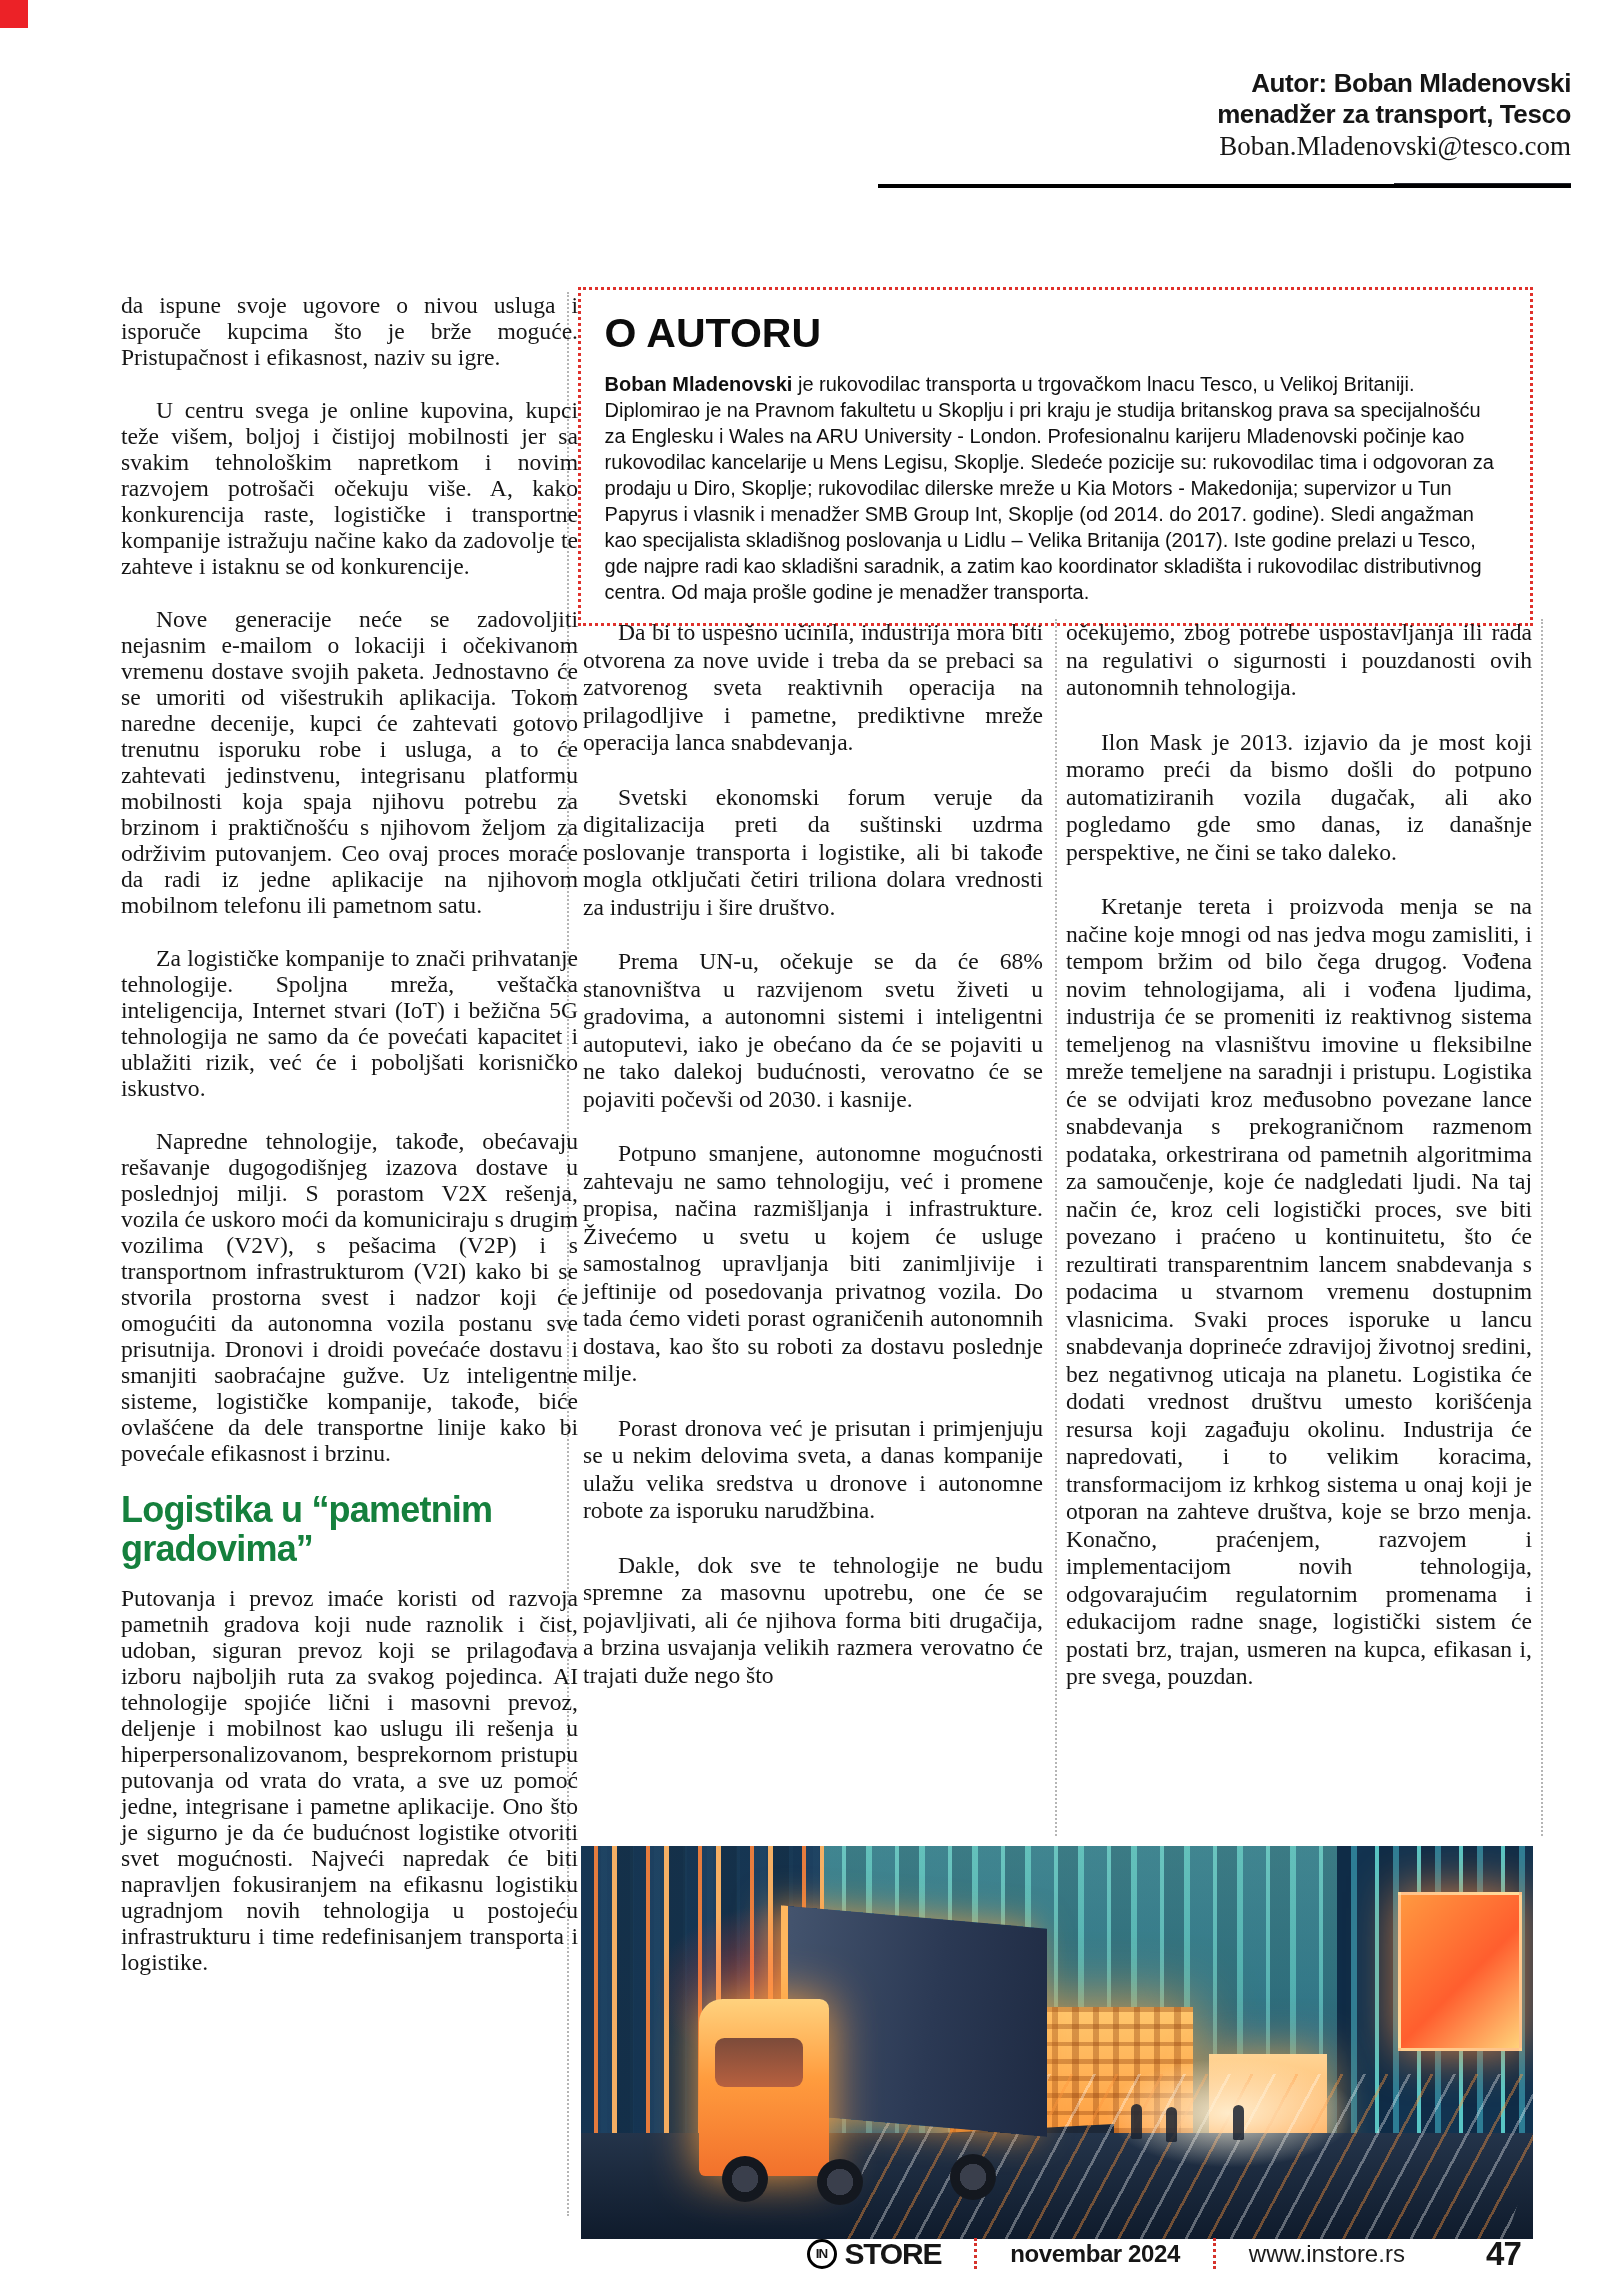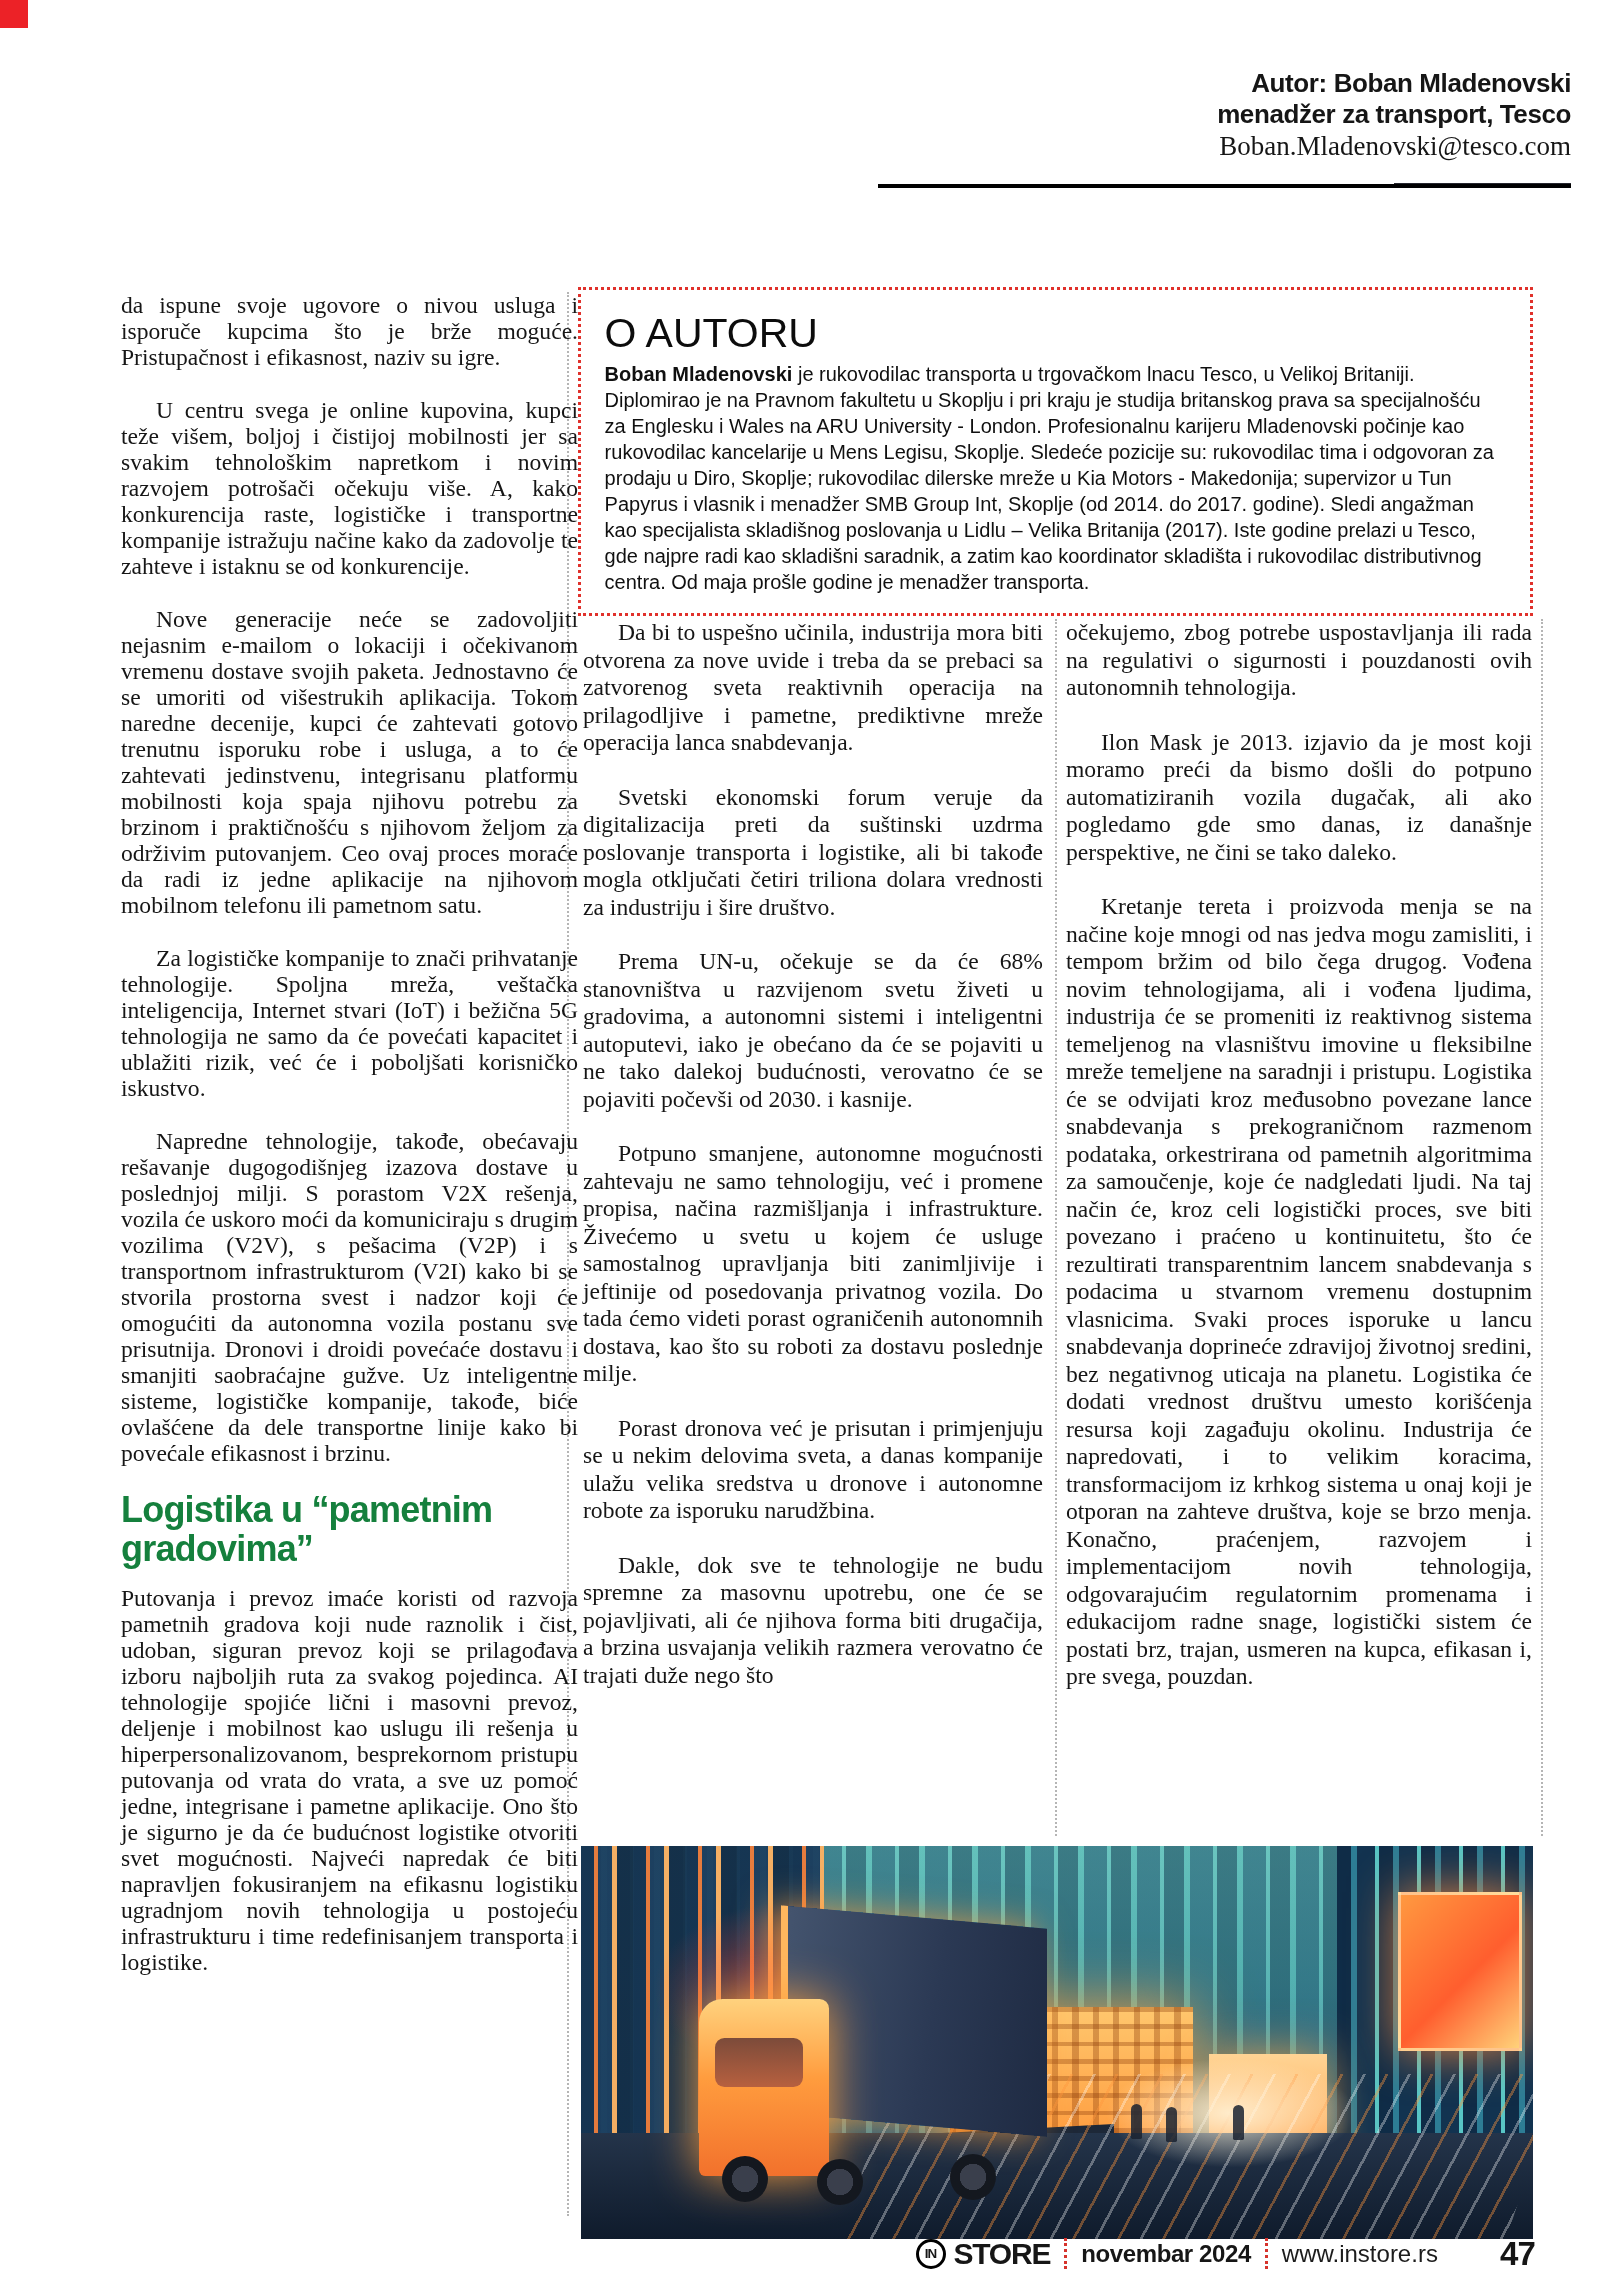--- a/index.html
+++ b/index.html
@@ -14,21 +14,21 @@
   .author-lines{flex:1;text-align:right;margin-top:41px;}
   .author-lines .a1{font-family:"Liberation Sans",sans-serif;font-weight:bold;font-size:26px;line-height:31px;letter-spacing:-0.4px;}
   .author-lines .a2{font-family:"Liberation Serif",serif;font-size:27px;line-height:33px;}
   .author-photo{width:177px;height:152px;background:#fbfbfb;position:relative;overflow:hidden;align-self:flex-end;}
   .author-photo .head{position:absolute;left:41px;top:4.7px;width:97px;height:119px;background:radial-gradient(ellipse at 50% 40%,#cfa890 0%,#bd9279 55%,#9f7561 100%);border-radius:48% 48% 46% 46%;}
   .author-photo .hair{position:absolute;left:41px;top:1.6px;width:97px;height:33px;background:linear-gradient(180deg,#4d3b31,#7a604f 80%,transparent);border-radius:50% 50% 0 0;opacity:.8;}
   .author-photo .shoulders{position:absolute;left:-11px;bottom:-20.4px;width:199px;height:68px;background:#262730;border-radius:45% 45% 0 0;}
 
   
   .about-box{position:absolute;left:578px;top:287px;width:955px;box-sizing:border-box;border:3.1px dotted #e0312b;background:#fff;padding:20.4px 23.6px 17.3px 23.6px;}
-  .about-box h2{margin:0 0 4px 0;font-family:"Liberation Sans",sans-serif;font-weight:normal;font-size:41px;letter-spacing:0;color:#0c0c0c;}
+  .about-box h2{margin:0 0 14px 0;font-family:"Liberation Sans",sans-serif;font-weight:bold;font-size:41px;letter-spacing:0;color:#0c0c0c;}
   .about-box p{margin:0;font-family:"Liberation Sans",sans-serif;font-size:20px;line-height:26px;color:#101010;text-align:left;}
   .about-box p strong{font-weight:bold;}
 
   
   .colrule{position:absolute;width:0;border-left:2.4px dotted #b5b5b5;}
   .rule1{left:567px;top:292px;height:1924px;}
   .rule2{left:1055px;top:619px;height:1217px;}
   .rule3{left:1541px;top:619px;height:1217px;}
 
   
@@ -62,21 +62,21 @@
   .w2{left:236px;top:313px;}
   .w3{left:369px;top:308px;}
   .platform{left:0;bottom:55px;width:56%;height:46px;background:#1d2838;transform:skewY(-3deg);}
   .road{left:0;bottom:0;width:100%;height:106px;background:linear-gradient(180deg,#24344a 0%,#0f1b2c 100%);}
   .streaks{left:30%;bottom:0;width:70%;height:165px;background:repeating-linear-gradient(102deg,transparent 0 19px,rgba(255,255,255,0.42) 19px 22px,transparent 22px 41px,rgba(255,150,60,0.5) 41px 44px);transform:skewX(-18deg);opacity:.8;}
   .horizon-glow{left:55%;bottom:71px;width:251px;height:110px;background:radial-gradient(ellipse at center,rgba(255,245,220,0.85) 0%,rgba(255,245,220,0) 70%);}
   .ped{width:11px;height:35px;border-radius:6.3px 6.3px 1.6px 1.6px;background:#1a2230;opacity:.85;}
   .p1{left:550px;top:258px;} .p2{left:585px;top:261px;} .p3{left:652px;top:259px;}
 
   
-  .page-footer{position:absolute;left:86px;right:88px;bottom:20.4px;height:42px;display:flex;align-items:center;justify-content:flex-end;gap:14px;font-family:"Liberation Sans",sans-serif;}
+  .page-footer{position:absolute;left:86px;right:102px;bottom:20.4px;height:42px;display:flex;align-items:center;justify-content:flex-end;gap:33px;font-family:"Liberation Sans",sans-serif;}
   .logo{display:flex;align-items:center;gap:7.9px;}
   .logo-circle{width:30px;height:30px;border:3.1px solid #000;border-radius:50%;display:flex;align-items:center;justify-content:center;font-weight:bold;font-size:13.4px;letter-spacing:-0.8px;box-sizing:border-box;}
   .logo-store{font-weight:bold;font-size:30px;letter-spacing:-1.2px;}
   .fsep{height:31px;border-left:3.1px dotted #d6332c;}
   .fdate{font-weight:bold;font-size:24px;letter-spacing:-0.4px;}
   .furl{font-size:24px;color:#1c1c1c;}
   .pageno{font-weight:bold;font-size:33px;margin-left:48px;letter-spacing:-0.8px;}
 </style>
 </head>
 <body>

